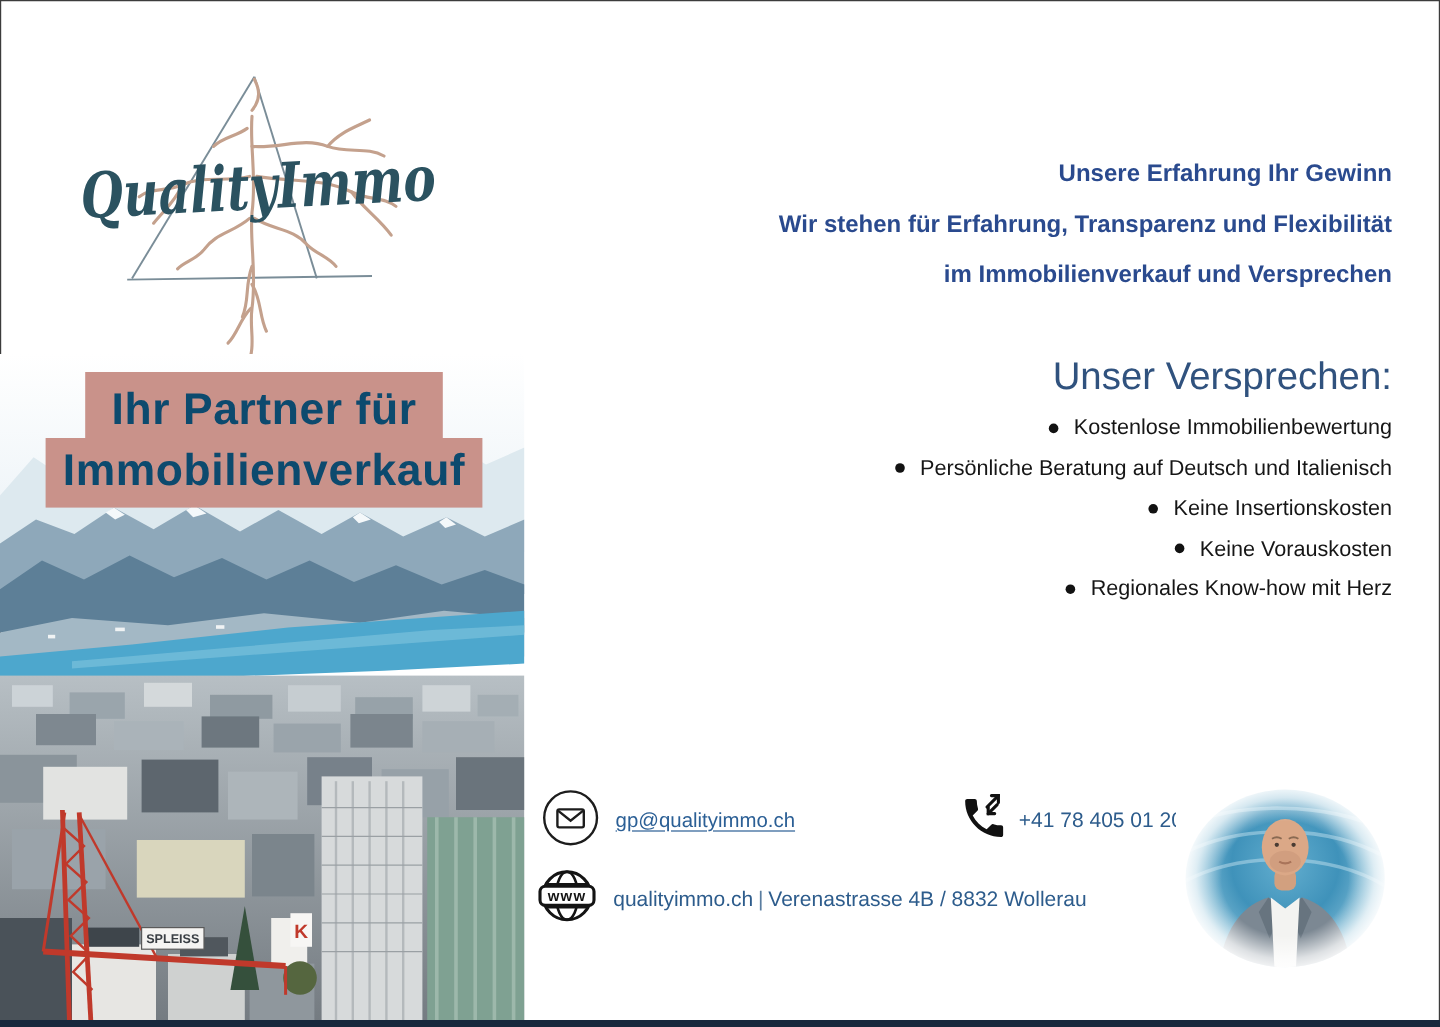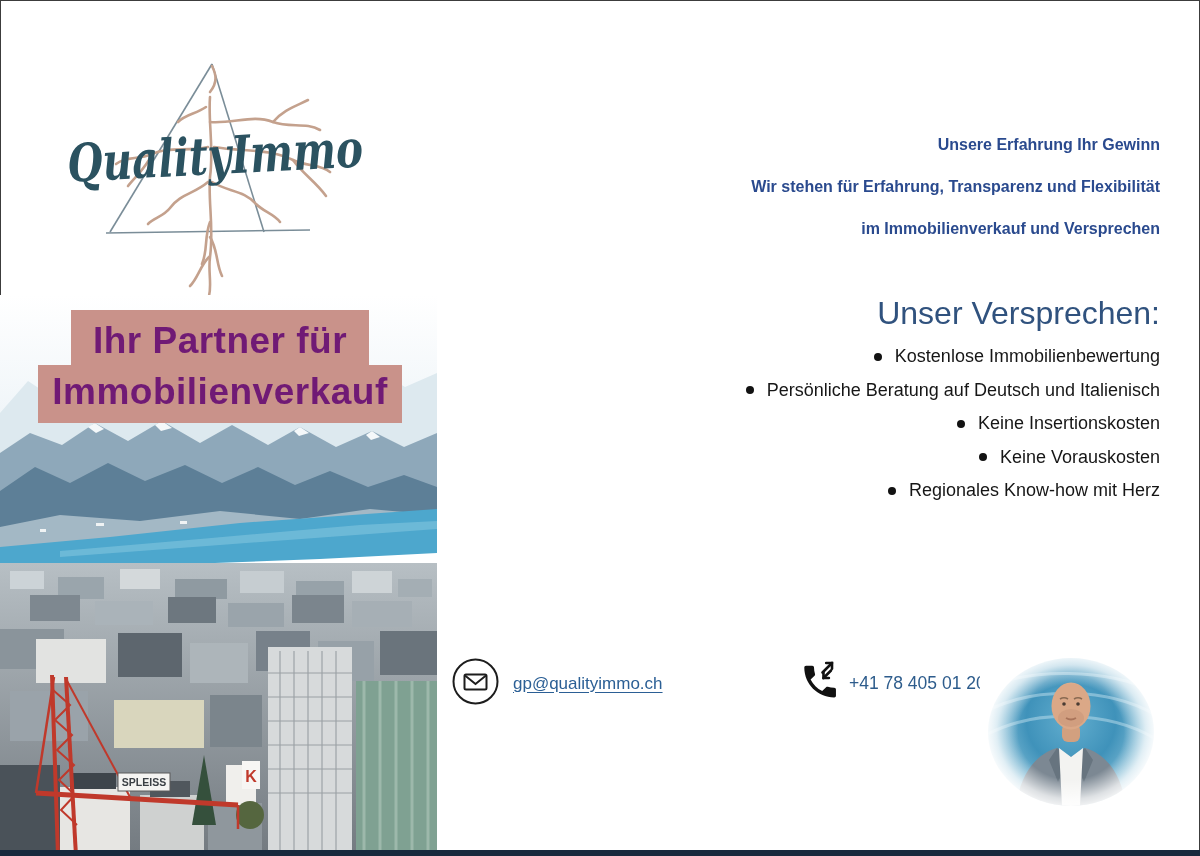--- a/index.html
+++ b/index.html
@@ -5,28 +5,28 @@
   html,body{margin:0;padding:0;background:#888;}
   .page{
     position:relative;width:1200px;height:856px;background:#ffffff;
     font-family:"Liberation Sans",sans-serif;overflow:hidden;
     box-shadow:inset 0 0 0 1px #3c3c3c;margin:0 auto;
   }
   
   .logo{position:absolute;left:58px;top:52px;width:350px;height:250px;}
   
   .banner{position:absolute;left:0;top:310px;width:440px;z-index:5;text-align:center;}
-  .banner-line{color:#701a75;font-weight:bold;letter-spacing:.5px;line-height:1;}
+  .banner-line{color:#0c4a6e;font-weight:bold;letter-spacing:.5px;line-height:1;}
   .banner-line1{display:inline-block;background:#c9928a;font-size:37px;padding:12px 22px 8px;}
   .banner-line2{display:inline-block;background:#c9928a;font-size:37px;padding:8px 14px 13px;margin-top:-2px;}
   
   .photo{position:absolute;left:0;top:295px;width:437px;height:561px;z-index:1;}
   
   .headline{position:absolute;right:40px;top:124px;text-align:right;color:#2a4a8e;
-    font-size:16px;font-weight:bold;line-height:42px;white-space:nowrap;}
+    font-size:20px;font-weight:bold;line-height:42px;white-space:nowrap;}
   .promise-heading{position:absolute;right:40px;top:299px;text-align:right;color:#30527e;
     font-size:32px;line-height:28px;white-space:nowrap;}
   .promise-list{position:absolute;right:40px;top:340px;list-style:none;margin:0;padding:0;}
   .promise-list li{display:flex;justify-content:flex-end;align-items:center;gap:13px;
     font-size:18px;line-height:33.5px;color:#161616;white-space:nowrap;}
   .dot{width:8px;height:8px;border-radius:50%;background:#121212;flex:0 0 auto;}
   
   .contact-email-row{position:absolute;left:451px;top:657px;display:flex;align-items:center;gap:13px;}
   .contact-phone-row{position:absolute;left:799px;top:660px;display:flex;align-items:center;gap:10px;}
   .contact-web-row{position:absolute;left:446px;top:720px;display:flex;align-items:center;gap:12px;}
@@ -253,20 +253,35 @@
           <path d="M23.5 12.5 L33 3"></path>
           <path d="M27.2 3 L33 3 L33 8.8"></path>
           <path d="M32 10.5 L24.5 18"></path>
           <path d="M24.5 12.6 L24.5 18 L29.9 18"></path>
         </g>
       </svg>
     </span>
     <span class="contact-text">+41 78 405 01 20</span>
   </div>
 
+  <div class="contact-web-row">
+    <span>
+      <svg width="53" height="53" viewBox="0 0 53 53">
+        <circle cx="26.5" cy="26.5" r="20" fill="none" stroke="#141414" stroke-width="2.6"></circle>
+        <ellipse cx="26.5" cy="26.5" rx="9" ry="20" fill="none" stroke="#141414" stroke-width="2.2"></ellipse>
+        <line x1="8.5" y1="17" x2="44.5" y2="17" stroke="#141414" stroke-width="2.2"></line>
+        <line x1="8.5" y1="36" x2="44.5" y2="36" stroke="#141414" stroke-width="2.2"></line>
+        <rect x="4" y="18.5" width="45" height="16" rx="4.5" fill="#ffffff" stroke="#141414" stroke-width="2.6"></rect>
+        <text x="26.5" y="31" text-anchor="middle" font-size="12.5" font-weight="bold" fill="#141414" font-family="'Liberation Sans',sans-serif" letter-spacing="1">www</text>
+      </svg>
+    </span>
+    <span class="contact-text">
+      <span>qualityimmo.ch</span><span class="sep">|</span><span>Verenastrasse 4B / 8832 Wollerau</span>
+    </span>
+  </div>
 
   <div class="portrait">
     <div class="portrait-inner">
       <svg width="166" height="148" viewBox="0 0 166 148">
         <g opacity=".5" stroke="#bfe0ee" stroke-width="3" fill="none">
           <path d="M0 30 C40 10 120 10 166 34"></path>
           <path d="M0 52 C50 28 120 30 166 56"></path>
           <path d="M0 76 C50 50 122 54 166 80"></path>
         </g>
         <path d="M28 148 C33 112 51 95 69 90 L83 99 L97 90 C115 95 133 112 138 148 Z" fill="#7c8893"></path>

